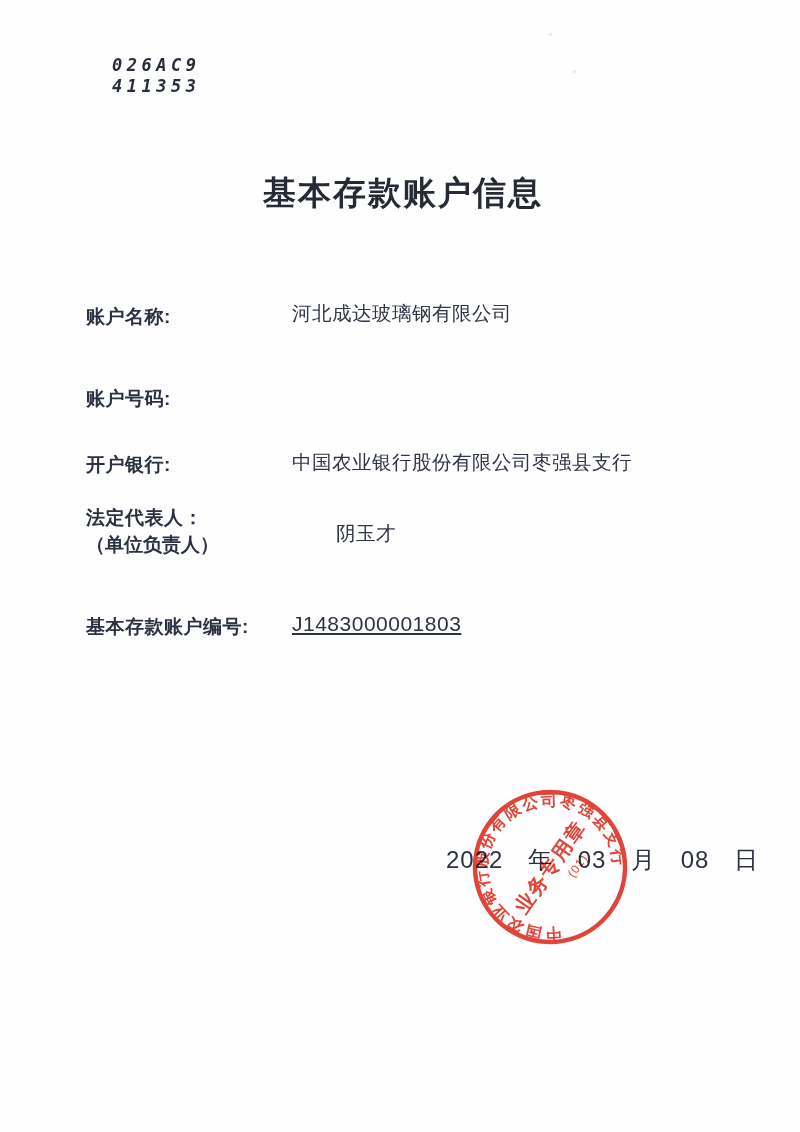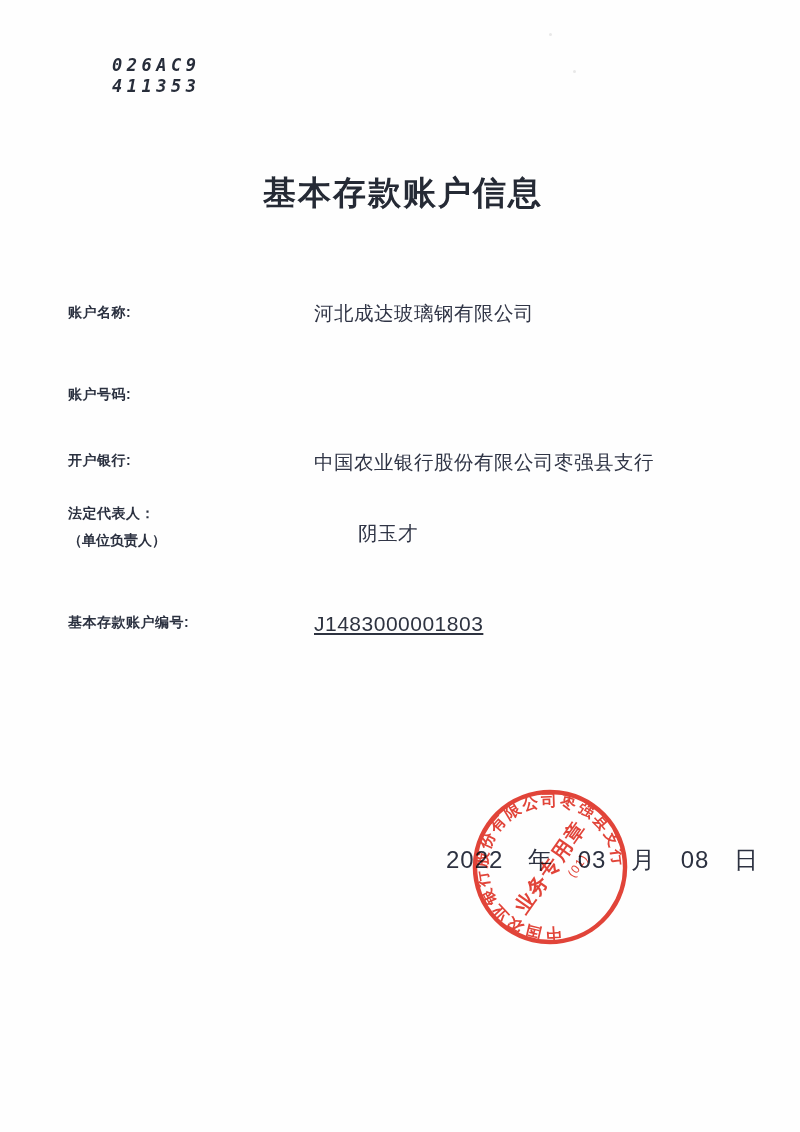--- a/index.html
+++ b/index.html
@@ -39,30 +39,30 @@
     text-align: center;
     font-family: "DejaVu Serif", "Liberation Serif", serif;
     font-weight: 700;
     font-size: 33px;
     letter-spacing: 2px;
     color: #252a35;
   }
   
   .field-label {
     position: absolute;
-    left: 68px;
+    left: 86px;
     font-weight: 700;
-    font-size: 14px;
+    font-size: 19px;
     letter-spacing: 0.5px;
     color: #2b3140;
     white-space: nowrap;
   }
   .field-value {
     position: absolute;
-    left: 314px;
+    left: 292px;
     font-size: 19.5px;
     letter-spacing: 0.5px;
     color: #303546;
     white-space: nowrap;
     text-align: center;
   }
   .field-value.numeric {
     font-size: 22px;
     letter-spacing: 0.5px;
     color: #2e3340;

